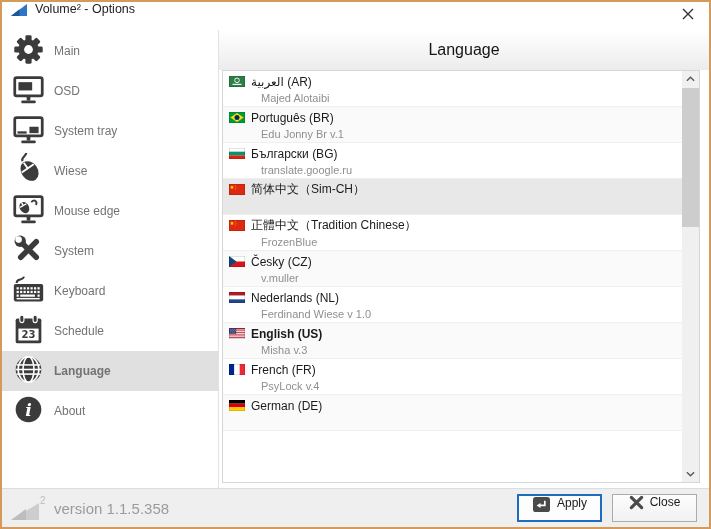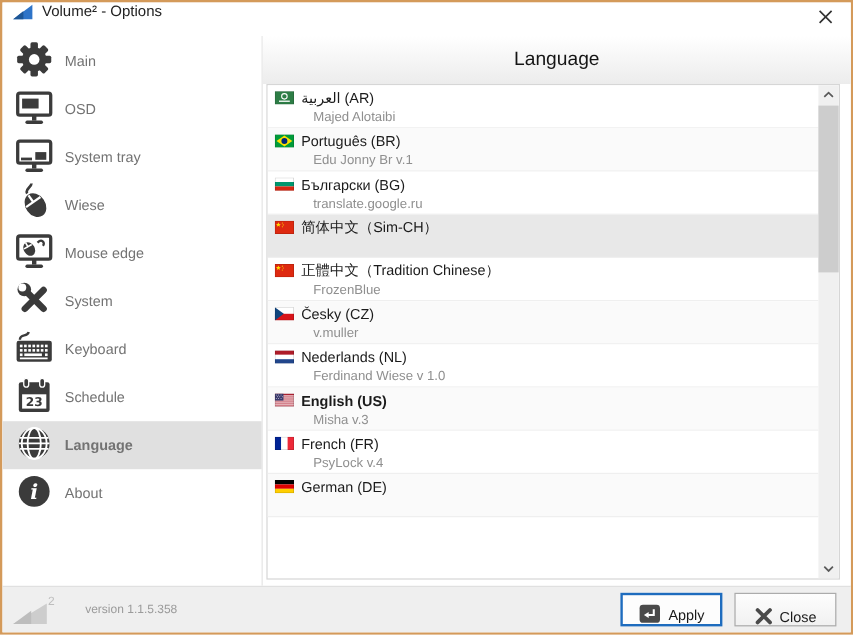--- a/index.html
+++ b/index.html
@@ -71,23 +71,23 @@
     display:flex; align-items:center; justify-content:center; cursor:pointer; }
   .sb-up{ top:0; } .sb-down{ bottom:0; }
   .sb-thumb{ position:absolute; left:0; top:17px; width:17px; height:139px; background:#cdcdcd; cursor:pointer; }
 
   
   .footer{
     height:39px; background:#efefef; border-top:1px solid #dcdcdc;
     display:flex; align-items:center; padding:0 12px 0 8px;
   }
   .footer-logo{ width:36px; height:28px; }
-  .footer-version{ margin-left:25px; font-size:10px; color:#9b9b9b; }
+  .footer-version{ margin-left:8px; font-size:15px; color:#9b9b9b; }
   .btn{
-    width:85px; height:28px; display:flex; align-items:flex-end; justify-content:center; gap:6px;
+    width:85px; height:28px; display:flex; align-items:flex-start; justify-content:center; gap:6px;
     background:linear-gradient(#fdfdfd,#f1f1f1); border:1px solid #ababab;
     font-size:12px; color:#1a1a1a; cursor:pointer;
   }
   .btn-apply{ margin-left:auto; border:2px solid #1e6cbe; background:#fdfdfd; }
   .btn-close{ margin-left:10px; }
   .btn-icon{ display:flex; align-items:center; }
 </style>
 </head>
 <body>
 

